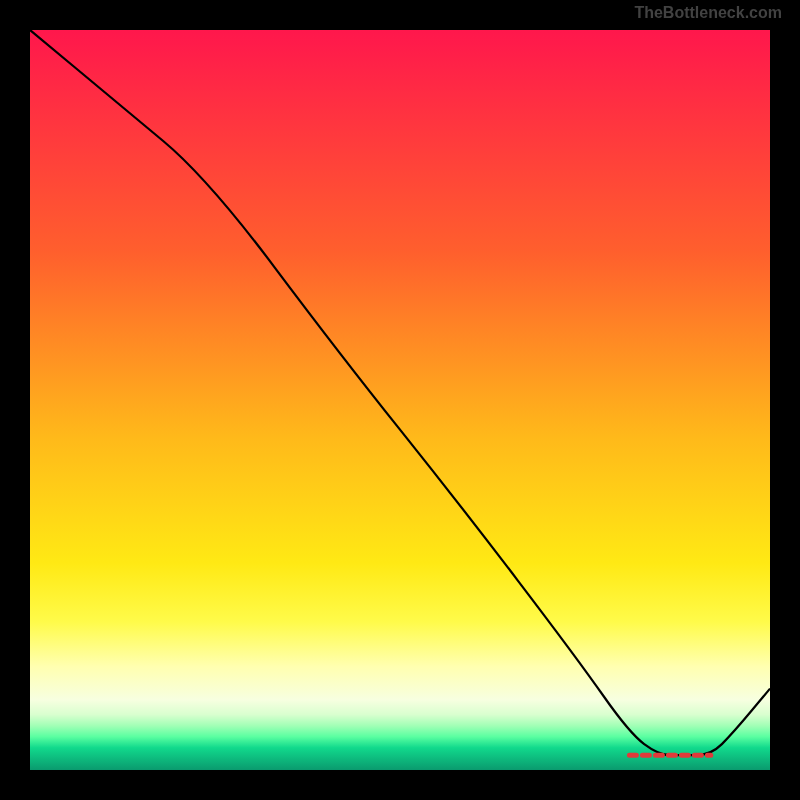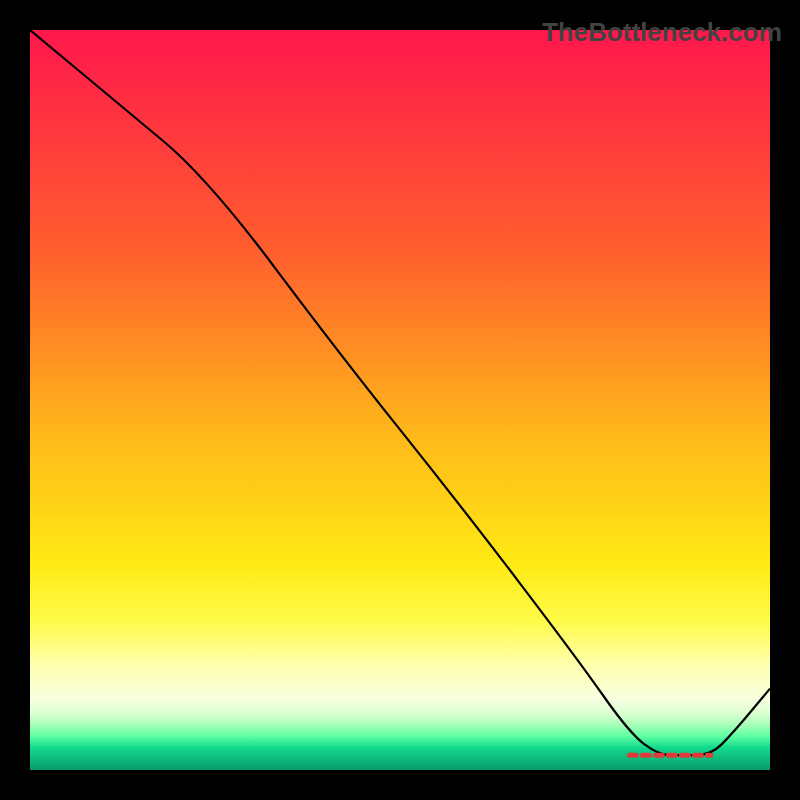--- a/index.html
+++ b/index.html
@@ -15,24 +15,23 @@
     position: relative;
     width: 800px;
     height: 800px;
     background: #000;
   }
   .watermark {
     position: absolute;
     top: 4px;
     right: 18px;
     color: #424242;
-    font-size: 26px;
+    font-size: 16px;
     font-weight: 600;
     z-index: 10;
-    margin-top: 13px;
   }
   .plot-area {
     position: absolute;
     left: 30px;
     top: 30px;
     width: 740px;
     height: 740px;
     overflow: visible;
   }
   .gradient-bg {

